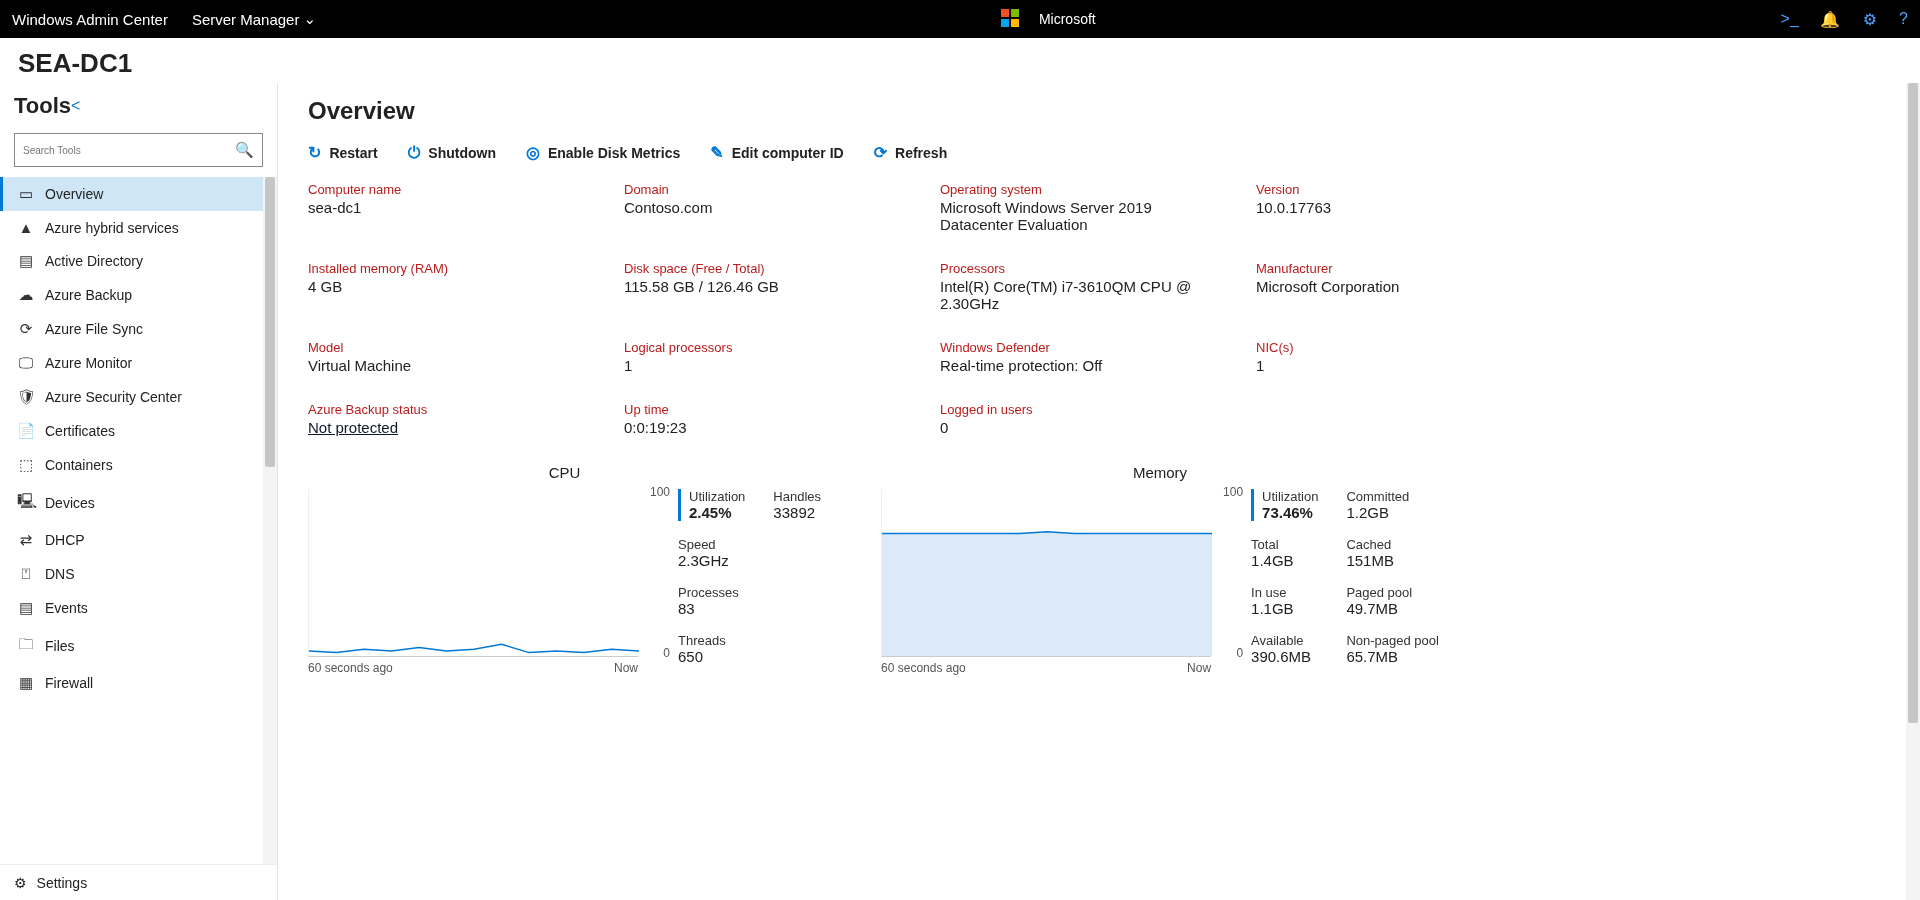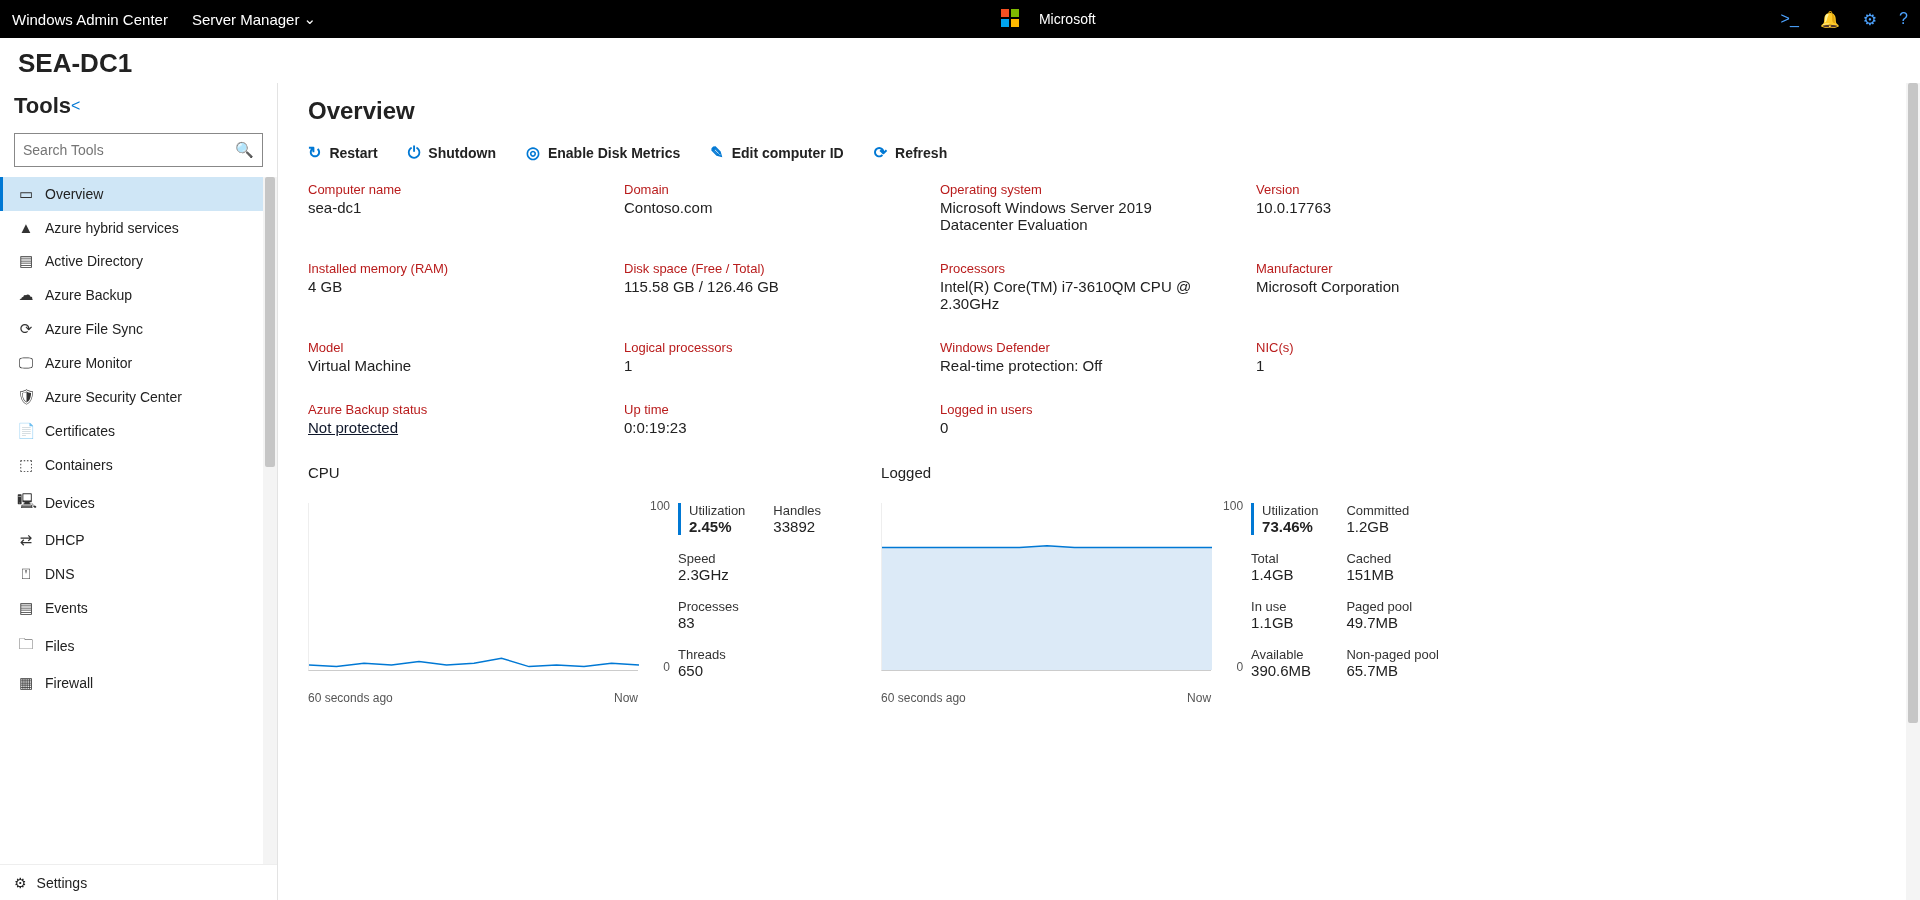--- a/index.html
+++ b/index.html
@@ -12,42 +12,42 @@
   .ms-logo { display:inline-block; }
   .topbar-right { display:flex; align-items:center; gap:22px; color:#4da3ff; font-size:16px;}
   .topbar-right .icon { cursor:pointer; }
   .breadcrumb { padding: 10px 18px 4px 18px; font-size: 26px; font-weight:600;}
   .layout { display:flex; height: calc(100% - 38px - 44px); }
   .sidebar { width: 278px; border-right:1px solid #e3e3e3; display:flex; flex-direction:column;}
   .sidebar-head { display:flex; align-items:center; justify-content:flex-start; padding: 10px 14px;}
   .sidebar-head h2 { font-size:22px; font-weight:700;}
   .collapse-caret { color:#0078d4; font-size:16px; cursor:pointer;}
   .searchbox { margin: 4px 14px 10px 14px; border:1px solid #888; height:34px; display:flex; align-items:center; padding: 0 8px;}
-  .searchbox input { border:none; outline:none; flex:1; font-size:14px; }
+  .searchbox input { border:none; outline:none; flex:1; font-size:10px; }
   .searchbox .sicon { color:#0078d4; font-size:15px;}
   .navlist { flex:1; overflow-y:auto; position:relative;}
   .nav-item { display:flex; align-items:center; gap:10px; padding: 8px 14px; font-size:14px; cursor:pointer; border-left:3px solid transparent;}
   .nav-item .nicon { width:18px; text-align:center; color:#333; font-size:15px;}
   .nav-item.active { background:#cfe6f6; border-left:3px solid #0078d4;}
   .sidebar-footer { border-top:1px solid #eee; padding:10px 14px; display:flex; align-items:center; gap:10px; cursor:pointer;}
   .main { flex:1; padding: 14px 30px; overflow:auto; position:relative;}
   .main h1 { font-size:24px; font-weight:700; margin-bottom:18px;}
   .actions { display:flex; gap:30px; margin-bottom:20px; font-weight:600;}
   .action { display:flex; align-items:center; gap:8px; cursor:pointer;}
   .action .aicon { color:#0078d4; font-size:16px;}
   .grid { display:grid; grid-template-columns: repeat(4, 280px); gap: 28px 36px; margin-bottom:28px;}
   .cell .label { font-size:13px; color:#b91c1c; margin-bottom:2px;}
   .cell .value { font-size:15px;}
   .cell .link { color:#0f172a; text-decoration:underline; cursor:pointer;}
   .charts { display:flex; gap:60px;}
   .chart-block { display:flex; }
-  .chart-title { font-size:15px; margin-bottom:22px;}
+  .chart-title { font-size:15px; margin-bottom:8px;text-align:center;}
   .chart-box { position:relative; width:330px; height:168px; border-bottom:1px solid #ccc; border-left:1px solid #eee;}
   .ytick { position:absolute; right:-32px; font-size:12px; color:#555;}
-  .xlabels { width:330px; display:flex; justify-content:space-between; font-size:12px; color:#555; margin-top:20px;}
+  .xlabels { width:330px; display:flex; justify-content:space-between; font-size:12px; color:#555; margin-top:4px;}
   .chart-stats { display:grid; grid-template-columns: auto auto; column-gap:28px; row-gap:16px; align-content:start;}
   .stat .slabel { font-size:13px; color:#333;}
   .stat .svalue { font-size:15px;}
   .stat.primary { border-left:3px solid #0078d4; padding-left:8px;}
   .stat.primary .svalue { font-weight:700;}
   svg.spark { position:absolute; bottom:0; left:0;}
   .scroll-y { position:absolute; right:0; top:0; bottom:0; width:14px; background:#f4f4f4;}
   .thumb { position:absolute; left:2px; right:2px; background:#c6c6c6; border-radius:2px;}
 </style>
 </head>
@@ -292,21 +292,21 @@
               <div></div>
               <div class="stat">
                 <div class="slabel">Threads</div>
                 <div class="svalue">650</div>
               </div>
             </div>
         </div>
       </div>
 
       <div>
-        <div class="chart-title">Logged</div>
+        <div class="chart-title">Memory</div>
         <div class="chart-block">
           <div>
             <div class="chart-box">
               <span class="ytick" style="top:-4px">100</span>
               <span class="ytick" style="bottom:-4px">0</span>
               <svg class="spark" id="memSvg" width="330" height="168">
                   <path d="M0.0 45.4 L27.5 45.4 L55.0 45.4 L82.5 45.4 L110.0 45.4 L137.5 45.4 L165.0 43.7 L192.5 45.4 L220.0 45.4 L247.5 45.4 L275.0 45.4 L302.5 45.4 L330.0 45.4 L 330 168 L 0 168 Z" fill="#dceaf7" stroke="none"></path>
                   <path d="M0.0 45.4 L27.5 45.4 L55.0 45.4 L82.5 45.4 L110.0 45.4 L137.5 45.4 L165.0 43.7 L192.5 45.4 L220.0 45.4 L247.5 45.4 L275.0 45.4 L302.5 45.4 L330.0 45.4 " fill="none" stroke="#0078d4" stroke-width="1.5"></path>
                 </svg>
             </div>

